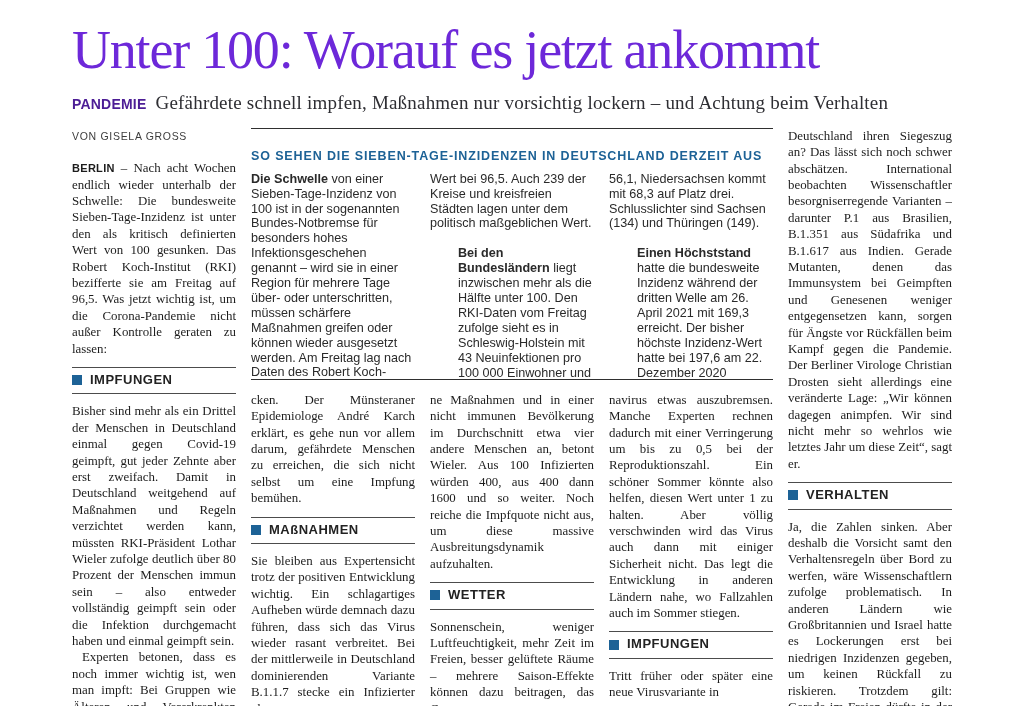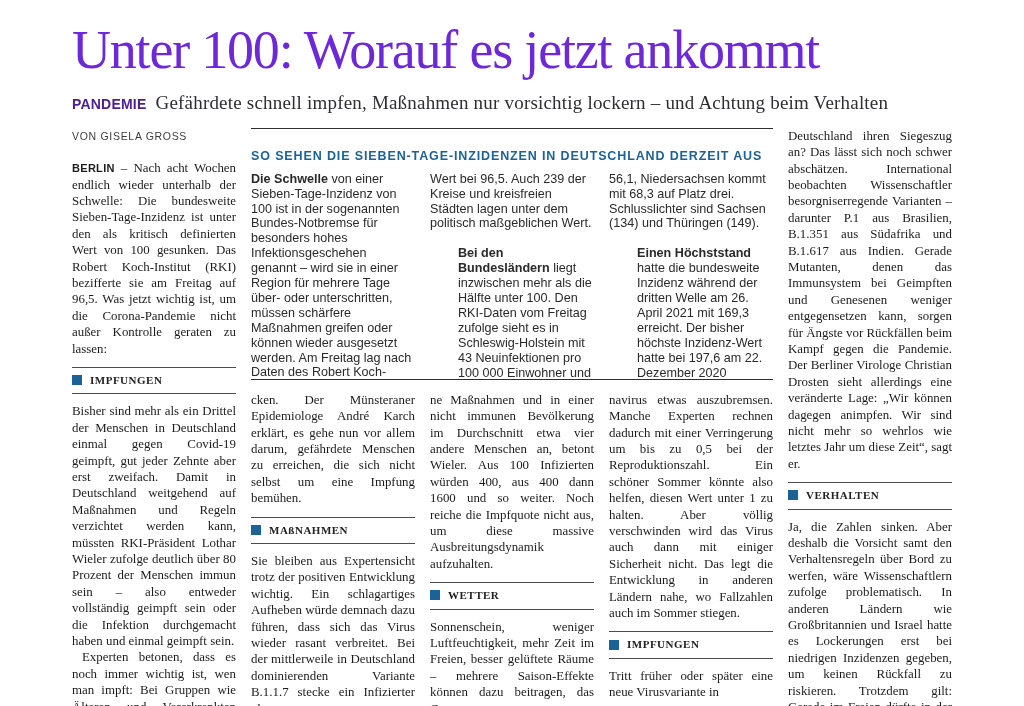--- a/index.html
+++ b/index.html
@@ -91,23 +91,23 @@
     border-bottom: 1px solid #4c4c4c;
     padding: 4px 0 5px 0;
     margin: 10px 0 9px 0;
   }
   .sechead .sq {
     width: 10px; height: 10px;
     background: #1d6296;
     flex: 0 0 auto;
   }
   .sechead .lbl {
-    font-family: Liberation Serif, serif;
-    font-weight: 700;
-    font-size: 11px;
+    font-family: Liberation Sans, sans-serif;
+    font-weight: 700;
+    font-size: 13px;
     letter-spacing: 0.5px;
     color: #222;
   }
 
   
   .infobox {
     border-top: 1px solid #2f2f2f;
     border-bottom: 1px solid #2f2f2f;
     padding-top: 20px;
     overflow: hidden;

